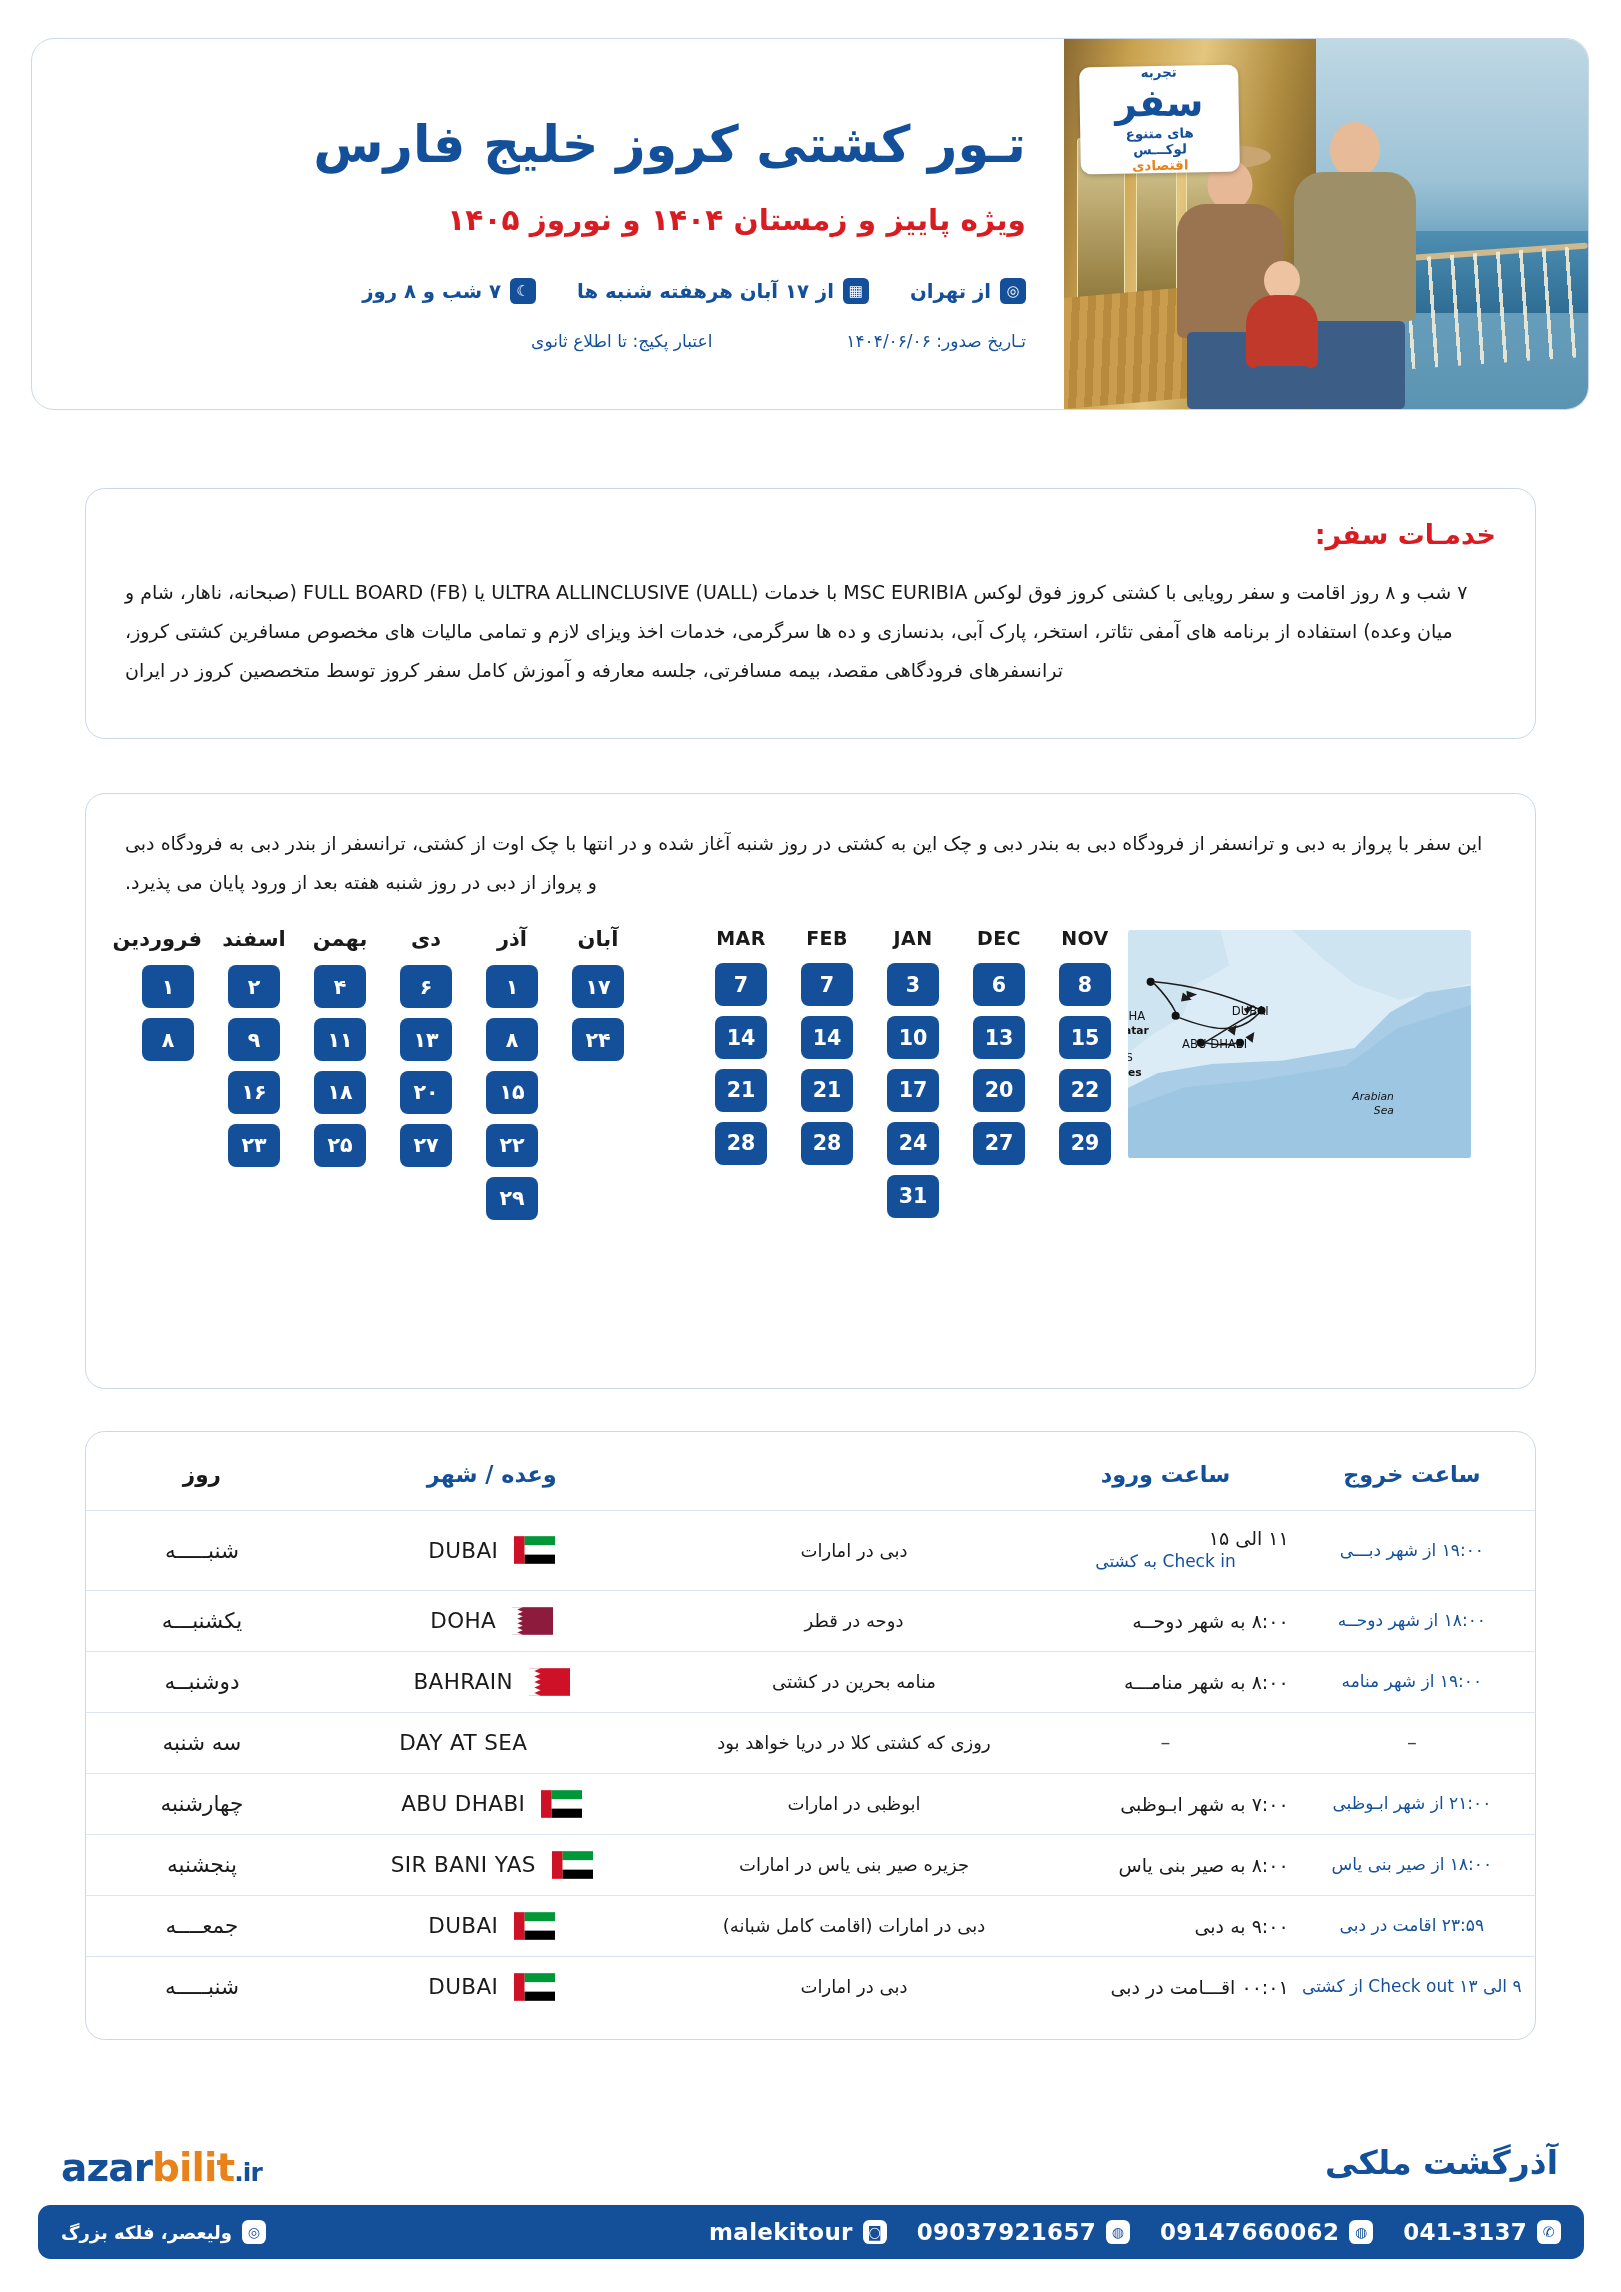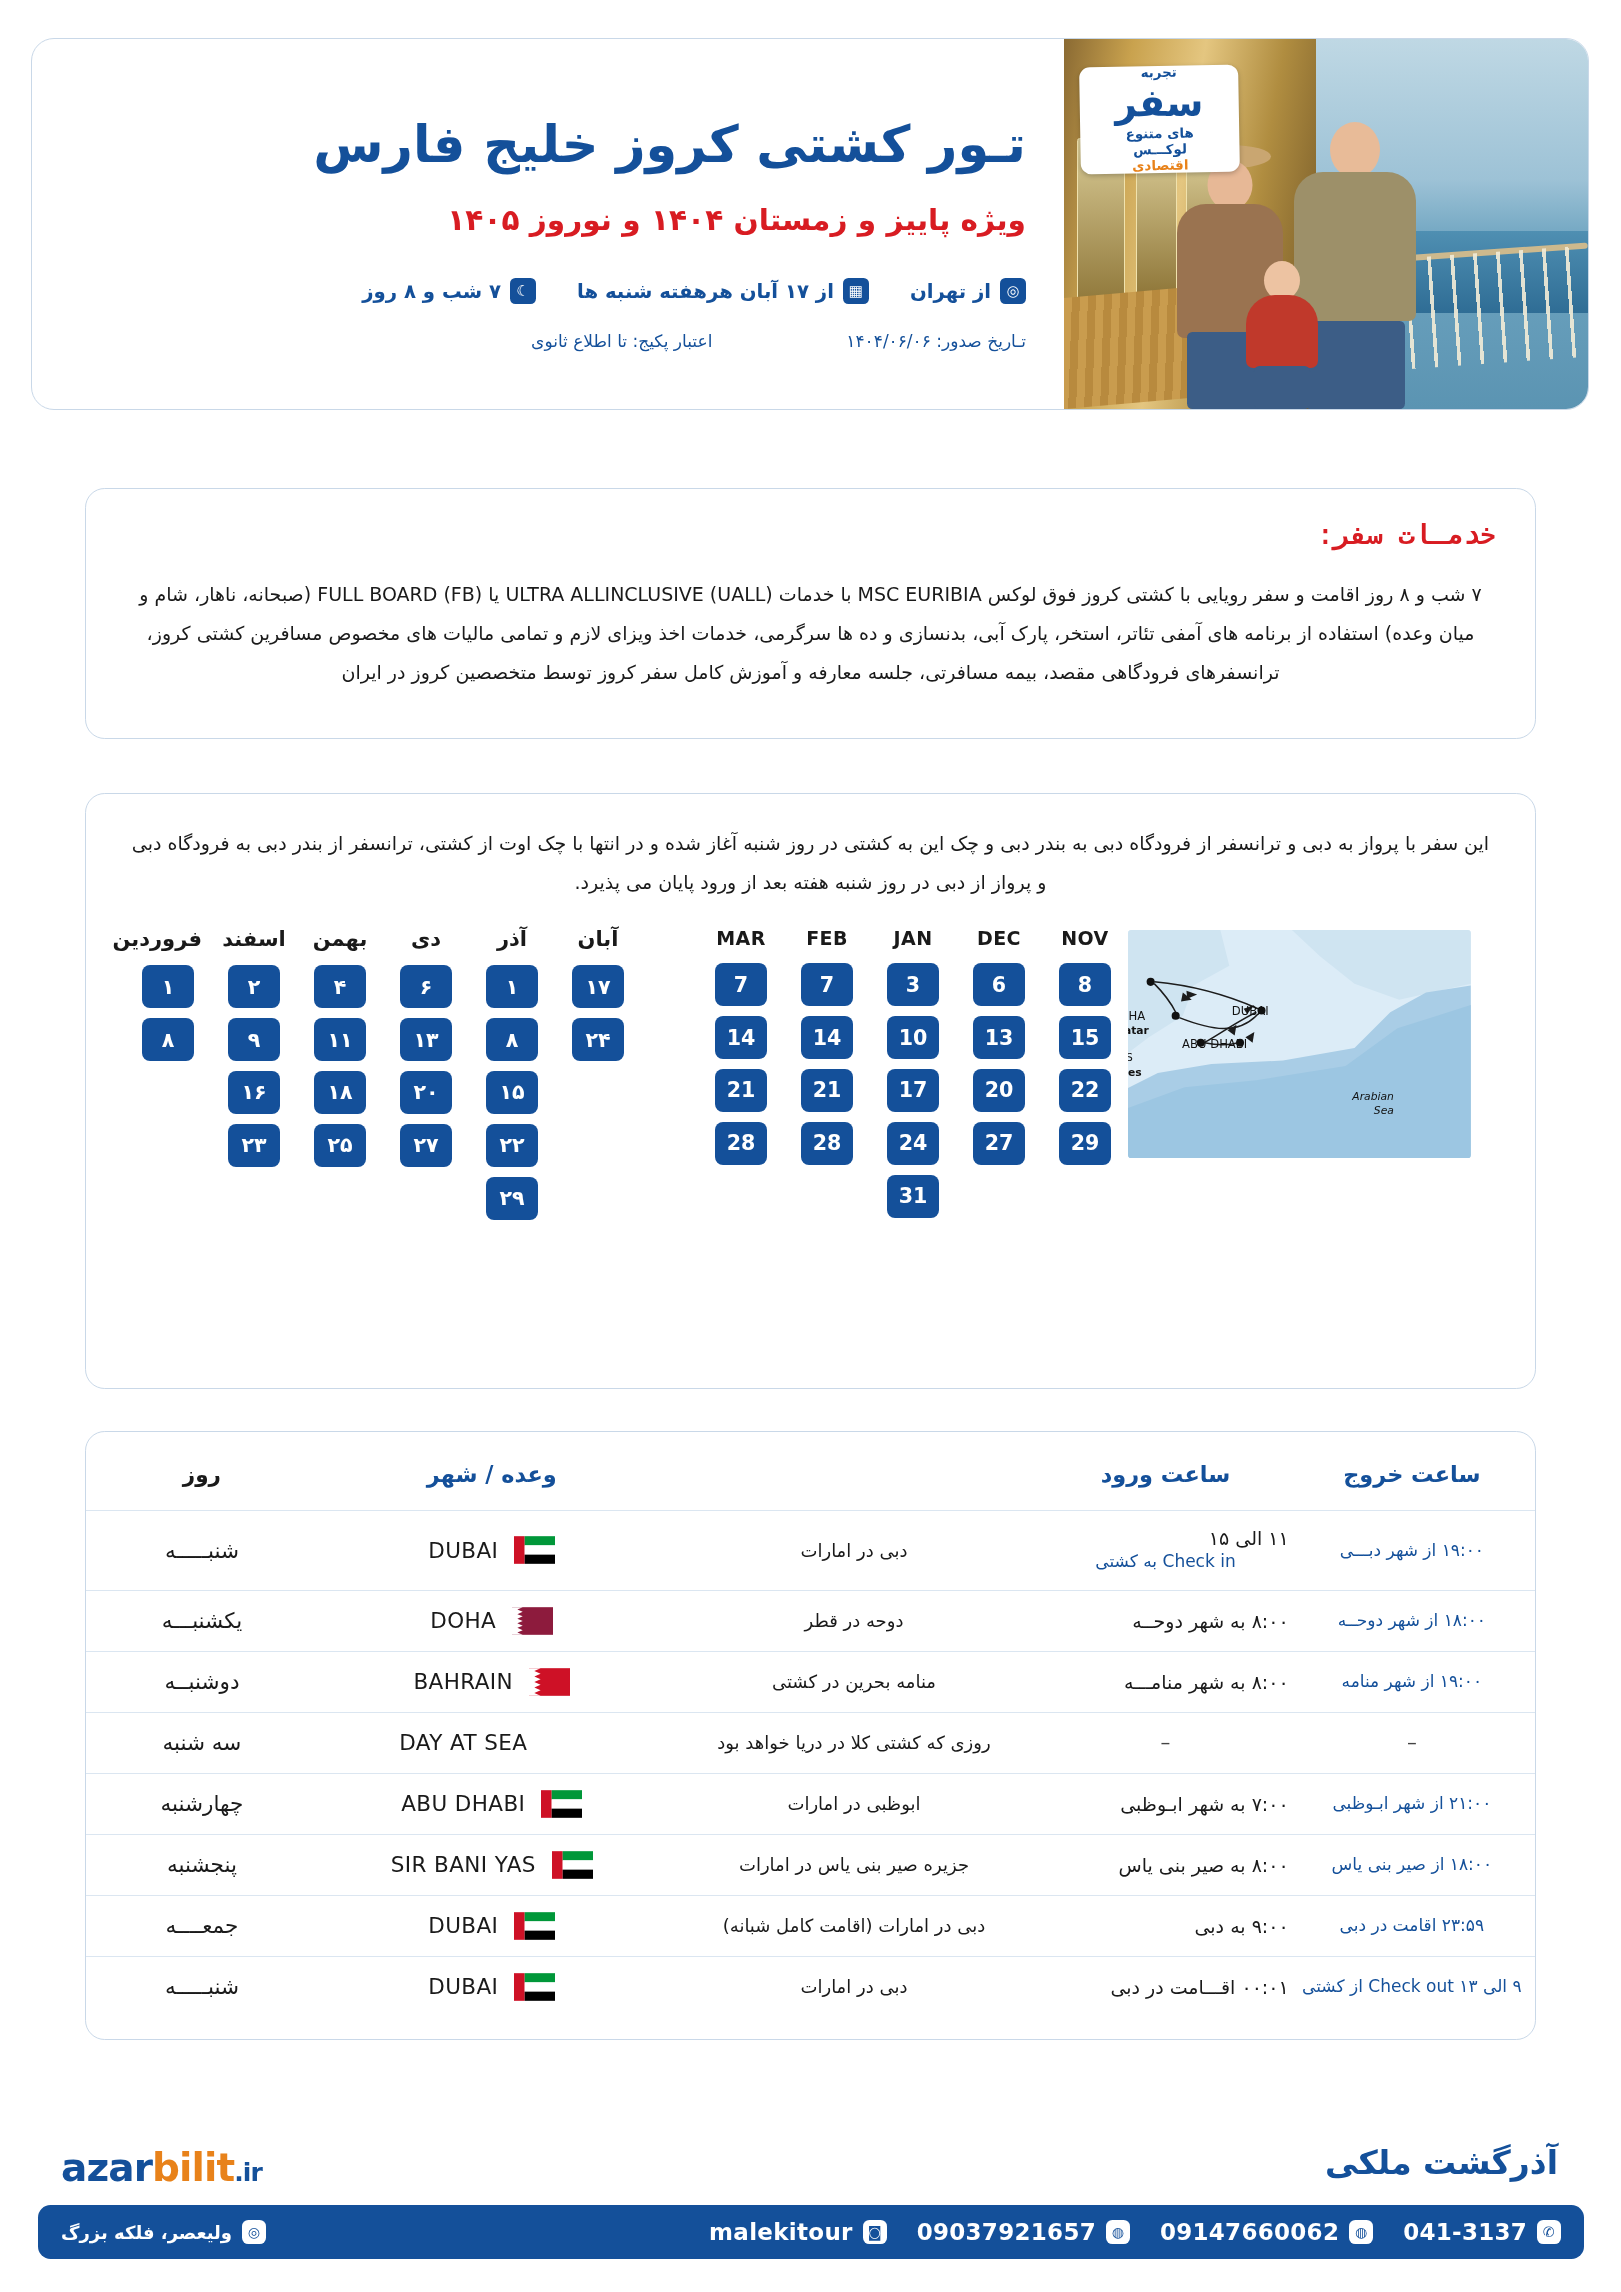--- a/index.html
+++ b/index.html
@@ -106,23 +106,23 @@
   .promo-r2 { font-size: 13.4px; font-weight: bold; color: #14509A; }
   .promo-r3 { font-size: 13.4px; font-weight: bold; color: #E8821A; }
 
   
   .card {
     position: absolute; left: 85px; width: 1451px;
     border: 1.8px solid #c9d8e8; border-radius: 19.7px; background: #ffffff;
   }
   .card-title {
     color: #D81C22; font-size: 27px; font-weight: bold;
-    text-align: right; margin-bottom: 23px; font-family: Liberation Mono, monospace;
-  }
-  .card-body { color: #1a1a1a; font-size: 19px; line-height: 2.05; text-align: center; }
+    text-align: right; margin-bottom: 23px;
+  }
+  .card-body { color: #1a1a1a; font-size: 19px; line-height: 2.05; text-align: left; }
 
   #services { top: 488px; height: 251px; padding: 30px 39px 0 39px; }
   #itinerary { top: 793px; height: 596px; padding: 30px 39px 0 39px; }
 
   
   .cal-wrap {
     display: flex; flex-direction: row-reverse; align-items: flex-start;
     justify-content: flex-start; margin-top: 25px; gap: 0;
   }
   .cal-block { display: flex; flex-direction: row; }

